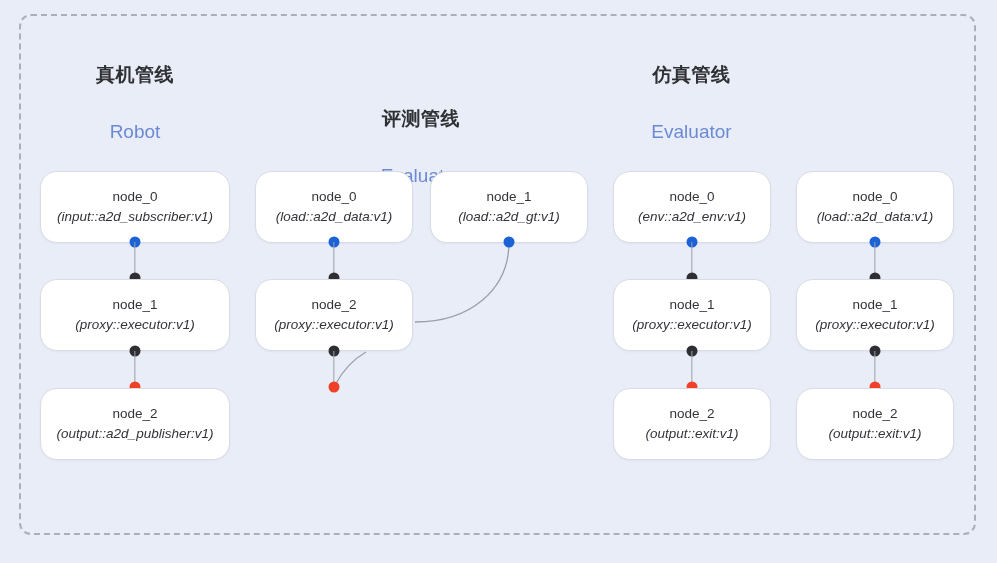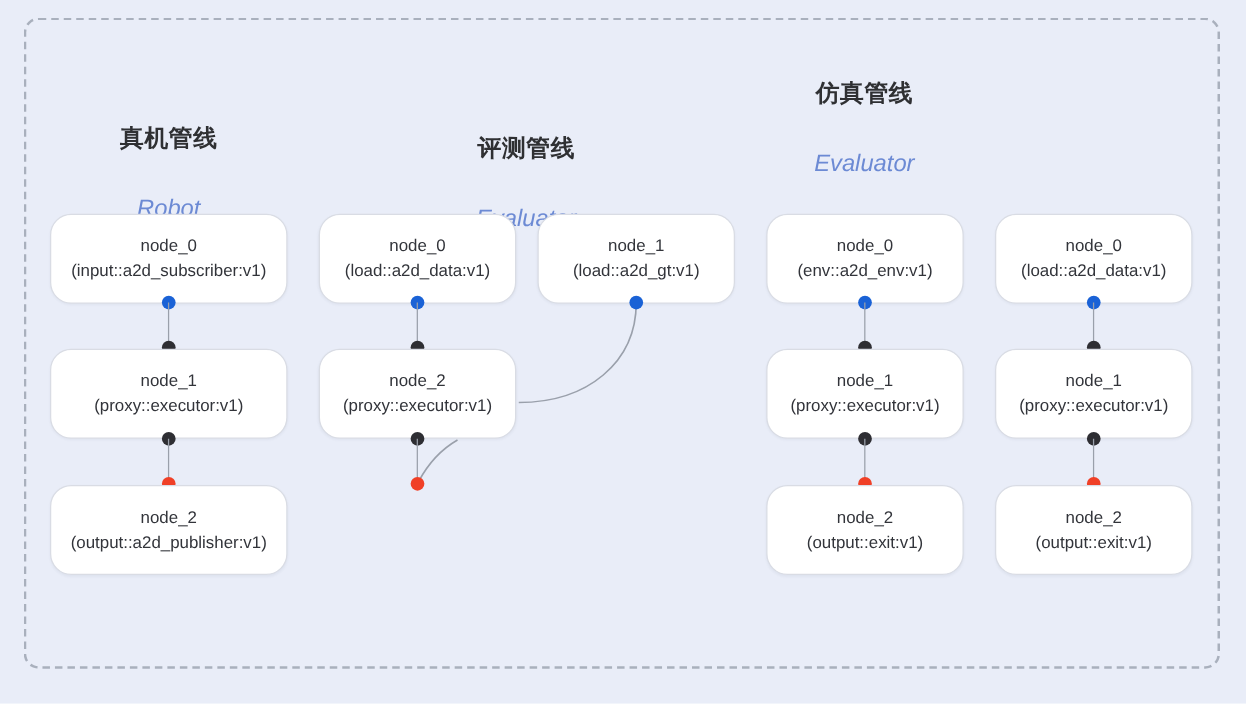--- a/index.html
+++ b/index.html
@@ -37,21 +37,20 @@
     font-size: 19px;
     font-weight: bold;
     color: #2f3033;
     letter-spacing: 0.5px;
   }
   .col-title-en {
     font-size: 19px;
     font-weight: normal;
     color: #6c8ad4;
     margin-top: 33px;
-    font-style: italic;
   }
   
   .node {
     position: absolute;
     box-sizing: border-box;
     background: #ffffff;
     border: 1px solid #d9dce4;
     border-radius: 17px;
     box-shadow: 0 1px 2px rgba(40,50,80,0.05);
     display: flex;
@@ -60,20 +59,21 @@
     justify-content: center;
     line-height: 1.45;
   }
   .node-id {
     font-size: 13.5px;
     color: #32343a;
   }
   .node-type {
     font-size: 13.5px;
     color: #32343a;
+    font-style: italic;
   }
   
   .dot {
     position: absolute;
     width: 11px;
     height: 11px;
     border-radius: 50%;
     transform: translate(-50%, -50%);
   }
   .dot.blue  { background: #1a62d6; }
@@ -94,21 +94,21 @@
     pointer-events: none;
   }
 </style>
 </head>
 <body>
 
 <div id="canvas">
 
   <div id="group-frame"></div>
 
-  <div class="col-header" style="left:40px; top:62px; width:190px;margin-top:36px;">
+  <div class="col-header" style="left:40px; top:62px; width:190px;">
     <div class="col-title-cn">真机管线</div>
     <div class="col-title-en">Robot</div>
   </div>
   <div class="col-header" style="left:255px; top:62px; width:332px;margin-top:44px;">
     <div class="col-title-cn">评测管线</div>
     <div class="col-title-en">Evaluator</div>
   </div>
   <div class="col-header" style="left:613px; top:62px; width:157px;">
     <div class="col-title-cn">仿真管线</div>
     <div class="col-title-en">Evaluator</div>

